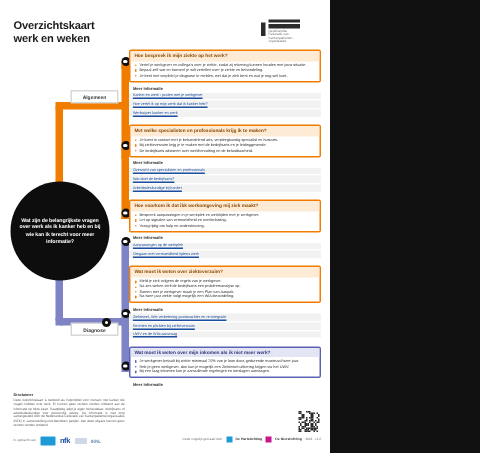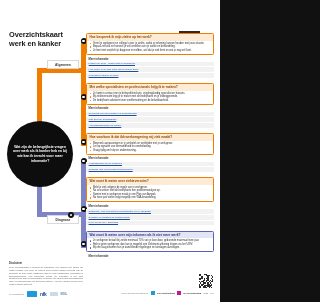--- a/index.html
+++ b/index.html
@@ -9,21 +9,21 @@
     font-family:"Liberation Sans", sans-serif;
     overflow:hidden;
   }
   .page{
     position:relative;
     width:220px;height:302px;
     background:#ffffff;
     box-sizing:border-box;
   }
   
-  .header{position:absolute;left:0;top:0;width:220px;height:34px;background:#fff;margin-top:18px;}
+  .header{position:absolute;left:0;top:0;width:220px;height:34px;background:#fff;}
   .title{
     position:absolute;left:9px;top:13px;
     font-size:7.4px;line-height:8.6px;font-weight:bold;color:#1a1a1a;
     letter-spacing:-0.1px;
   }
   .logo-nl{position:absolute;right:6px;top:11px;width:40px;height:19px;}
   .logo-nl .bar{position:absolute;background:#2b2b2b;}
   .logo-nl .lbl2{position:absolute;font-size:2.2px;color:#777;line-height:2.8px;}
   .logo-ribbon{position:absolute;left:0;top:4px;width:3px;height:9px;background:#2b2b2b;}
 
@@ -115,21 +115,21 @@
   .qr div{position:absolute;background:#2b2b2b;width:1.2px;height:1.2px;}
 </style>
 </head>
 <body>
 
 <div class="page">
 
   <div class="header">
     <div class="title">
       <div>Overzichtskaart</div>
-      <div>werk en kanker</div>
+      <div>werk en weken</div>
     </div>
 
     <div class="logo-nl">
       <span class="logo-ribbon"></span>
       <span class="bar" style="left:5px;top:1.5px;width:21px;height:2.6px;"></span>
       <span class="bar" style="left:5px;top:5.2px;width:21px;height:2.6px;"></span>
       <span class="lbl2" style="left:5px;top:8.6px;">Nederlandse</span>
       <span class="lbl2" style="left:5px;top:11.2px;">Federatie van</span>
       <span class="lbl2" style="left:5px;top:13.8px;">Kankerpatienten-</span>
       <span class="lbl2" style="left:5px;top:16.4px;">organisaties</span>

